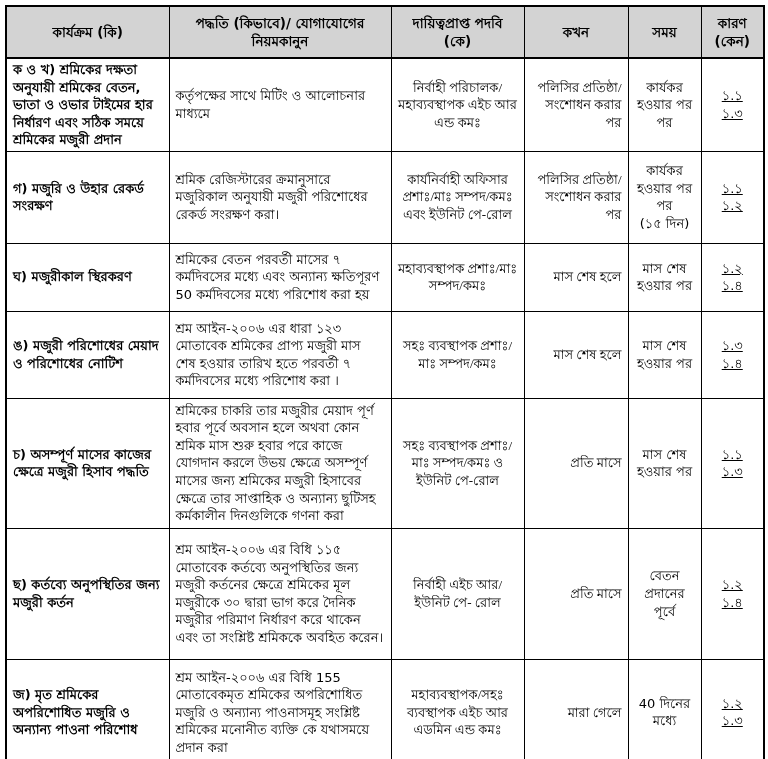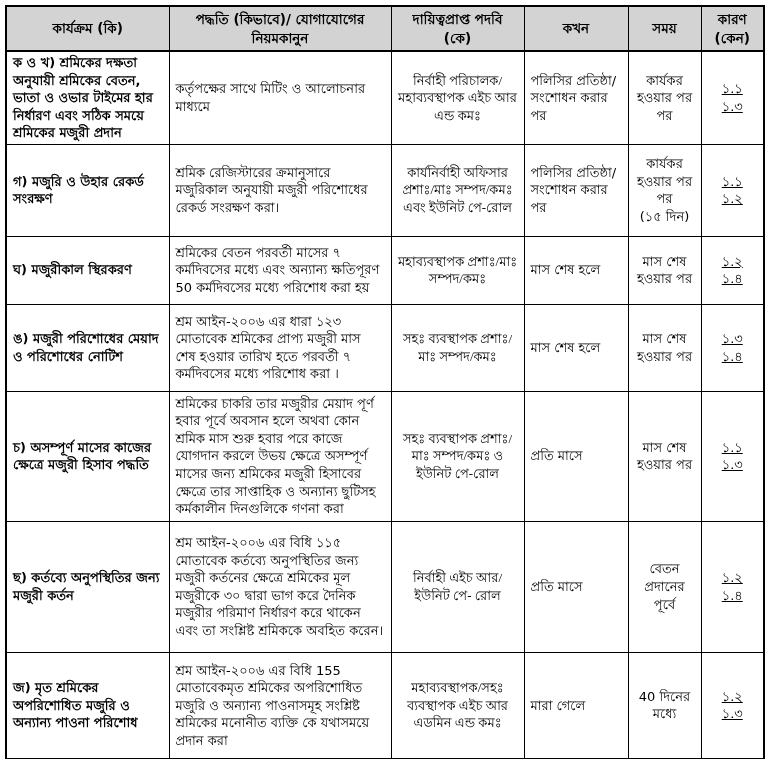--- a/index.html
+++ b/index.html
@@ -28,24 +28,24 @@
   .doc-table thead th {
     background: #d3d3d3;
     font-weight: bold;
     text-align: center;
     border-bottom: 2px solid #000000;
     font-size: 13.5px;
   }
   .col-activity   { font-weight: bold; text-align: left; }
   .col-method     { text-align: left; }
   .col-designation{ text-align: center; font-family: Liberation Serif, serif; }
-  .col-when       { text-align: left; white-space: pre-line; }
+  .col-when       { text-align: right; white-space: pre-line; font-family: Liberation Serif, serif; }
   .col-time       { text-align: center; white-space: pre-line; }
   .col-reason     { text-align: center; white-space: pre-line; text-decoration: underline; }
-  tr.hdr  { height: 45px; padding-left: 32px; }
+  tr.hdr  { height: 52px; padding-left: 32px; }
   tr.r0 { height: 90px; }
   tr.r1 { height: 92px; }
   tr.r2 { height: 68px; }
   tr.r3 { height: 87px; }
   tr.r4 { height: 130px; }
   tr.r5 { height: 131px; }
   tr.r6 { height: 107px; }
 </style>
 </head>
 <body>

